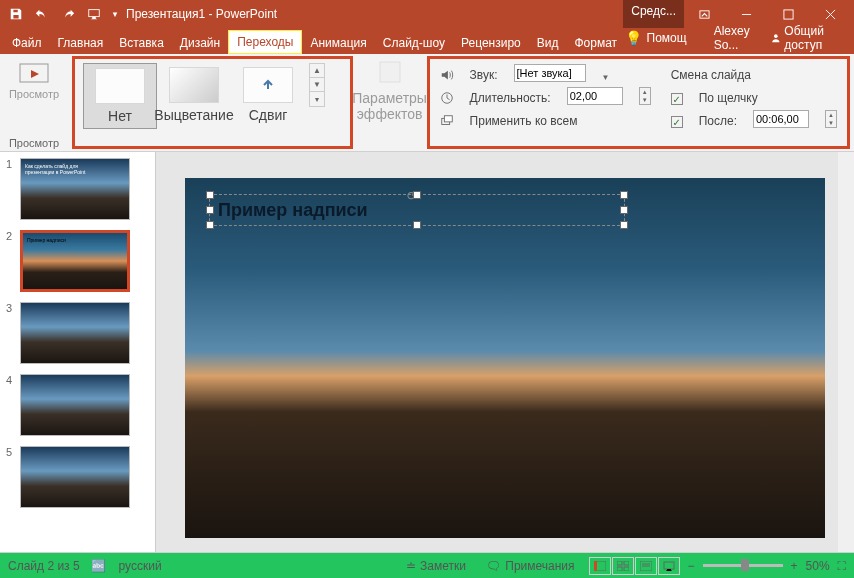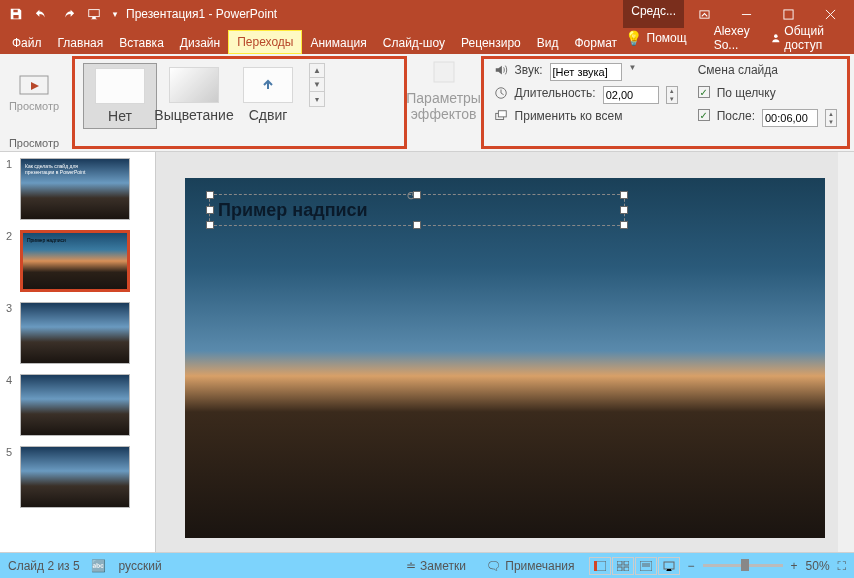--- a/index.html
+++ b/index.html
@@ -7,44 +7,44 @@
 .titlebar{height:28px;background:#b7472a;display:flex;align-items:center;color:#fff}
 .qat{display:flex;align-items:center;gap:2px;padding:0 4px}
 .qat-btn{width:24px;height:24px;display:flex;align-items:center;justify-content:center;color:#fff}
 .qat-btn svg{width:14px;height:14px;fill:#fff}
 .title-center{flex:1;text-align:left;font-size:12px}
 .title-right{display:flex;align-items:center;gap:2px;padding-right:4px}
 .win-btn{width:40px;height:28px;display:flex;align-items:center;justify-content:center}
 .win-btn svg{width:11px;height:11px;stroke:#fff;fill:none;stroke-width:1}
 .ribbon-tabs{height:26px;background:#b7472a;display:flex;align-items:flex-end;color:#fff;padding-left:4px}
 .tab{padding:4px 8px;font-size:12px;cursor:pointer;white-space:nowrap}
-.tab.active{background:#fef9c3;color:#b7472a;border-top:2px solid #b7472a}
+.tab.active{background:#ffffff;color:#b7472a;border-top:2px solid #b7472a}
 .tab.highlight{border:1px solid #ffeb3b}
 .tab.dark{background:#7a2e1c}
 .tab-right{margin-left:auto;display:flex;align-items:center;gap:4px;padding-right:6px}
 .help-icon{color:#fff;font-size:14px}
 .share-btn{display:flex;align-items:center;gap:4px;padding:2px 8px}
 .ribbon{height:98px;background:#f3f3f3;border-bottom:1px solid #d0d0d0;display:flex;position:relative}
-.ribbon-group{display:flex;flex-direction:column;align-items:center;padding:16px 6px;position:relative}
+.ribbon-group{display:flex;flex-direction:column;align-items:center;padding:4px 6px;position:relative}
 .ribbon-group-label{font-size:11px;color:#666;text-align:center;position:absolute;bottom:2px;left:0;right:0}
 .preview-btn{display:flex;flex-direction:column;align-items:center;width:60px;padding-top:4px}
 .preview-btn svg{width:32px;height:24px}
 .preview-label{font-size:11px;color:#999;margin-top:2px}
 .transitions-box{border:3px solid #d24726;display:flex;align-items:flex-start;padding:4px 8px 18px;margin:2px 4px;position:relative;width:340px}
 .trans-item{display:flex;flex-direction:column;align-items:center;width:74px;padding:4px}
 .trans-item.selected{background:#dcdcdc;border:1px solid #999}
 .trans-thumb{width:50px;height:36px;background:#fcfcfc;border:1px solid #d8d8d8;display:flex;align-items:center;justify-content:center;position:relative}
 .trans-label{font-size:14px;color:#444;margin-top:4px}
 .trans-nav{display:flex;flex-direction:column;margin-left:4px;border:1px solid #ccc}
 .trans-nav-btn{width:14px;height:14px;display:flex;align-items:center;justify-content:center;font-size:8px;color:#666;border-bottom:1px solid #ccc}
 .effect-opts{display:flex;flex-direction:column;align-items:center;width:66px;padding-top:4px;opacity:.5}
 .effect-opts svg{width:28px;height:28px}
 .timing-box{border:3px solid #d24726;margin:2px 4px;padding:4px 10px 18px;flex:1;display:flex;gap:20px;position:relative}
 .timing-col{display:flex;flex-direction:column;gap:4px}
-.timing-row{display:flex;align-items:flex-start;gap:7px;height:20px;font-size:11px;color:#444}
+.timing-row{display:flex;align-items:flex-end;gap:16px;height:20px;font-size:11px;color:#444}
 .timing-row svg{width:14px;height:14px}
 .timing-input{width:56px;height:18px;border:1px solid #aaa;font-size:11px;padding:0 2px}
 .spinner{width:12px;height:18px;border:1px solid #aaa;display:flex;flex-direction:column}
 .spinner div{flex:1;display:flex;align-items:center;justify-content:center;font-size:6px;color:#666}
 .chk{width:12px;height:12px;border:1px solid #888;display:flex;align-items:center;justify-content:center;font-size:10px;color:#2a7a2a}
 .workspace{display:flex;height:400px;background:#e6e6e6}
 .thumbs{width:156px;background:#fff;overflow-y:auto;border-right:1px solid #ccc;padding:6px}
 .thumb-row{display:flex;gap:4px;margin-bottom:10px}
 .thumb-num{font-size:11px;color:#666;width:10px}
 .thumb{width:110px;height:62px;border:1px solid #bbb;background:linear-gradient(to bottom,#1a4a6e 0%,#3a7aa0 30%,#d89058 50%,#2a2018 70%,#1a1410 100%);cursor:pointer;position:relative}
@@ -53,21 +53,21 @@
 .thumb-text{position:absolute;top:4px;left:4px;font-size:5px;color:#fff}
 .canvas-area{flex:1;display:flex;align-items:flex-start;justify-content:center;padding:16px;overflow:hidden;position:relative}
 .rotate-handle{position:absolute;top:-6px;left:50%;transform:translateX(-50%);width:20px;height:20px;color:#888}
 .slide{width:640px;height:360px;background:linear-gradient(to bottom,#1a4058 0%,#2a5a7a 25%,#5a8aac 48%,#d8a068 55%,#3a2a1c 65%,#1a1410 100%);position:relative;margin-top:10px}
 .text-box{position:absolute;top:16px;left:24px;width:416px;height:32px;border:1px dashed #888;display:flex;align-items:center;padding:0 8px}
 .text-box-content{font-size:18px;font-weight:bold;color:#0a1a2a}
 .handle{position:absolute;width:8px;height:8px;background:#fff;border:1px solid #666}
 .h-tl{top:-4px;left:-4px}.h-tr{top:-4px;right:-4px}.h-bl{bottom:-4px;left:-4px}.h-br{bottom:-4px;right:-4px}
 .h-tm{top:-4px;left:50%;margin-left:-4px}.h-bm{bottom:-4px;left:50%;margin-left:-4px}
 .h-ml{top:50%;left:-4px;margin-top:-4px}.h-mr{top:50%;right:-4px;margin-top:-4px}
-.statusbar{height:26px;background:#7dd3fc;border-top:1px solid #d0d0d0;display:flex;align-items:center;padding:0 8px;font-size:11px;color:#555;gap:12px}
+.statusbar{height:26px;background:#22c55e;border-top:1px solid #d0d0d0;display:flex;align-items:center;padding:0 8px;font-size:11px;color:#555;gap:12px}
 .status-right{margin-left:auto;display:flex;align-items:center;gap:8px}
 .status-btn{display:flex;align-items:center;gap:4px;padding:2px 6px}
 .view-btns{display:flex;gap:1px}
 .view-btn{width:22px;height:18px;border:1px solid #ccc;display:flex;align-items:center;justify-content:center}
 .zoom-slider{width:80px;height:3px;background:#bbb;position:relative}
 .zoom-thumb{position:absolute;width:8px;height:12px;background:#888;top:-5px;left:38px}
 .scrollbar-v{position:absolute;right:0;top:0;width:16px;height:100%;background:#f0f0f0}
 </style>
 </head>
 <body>

